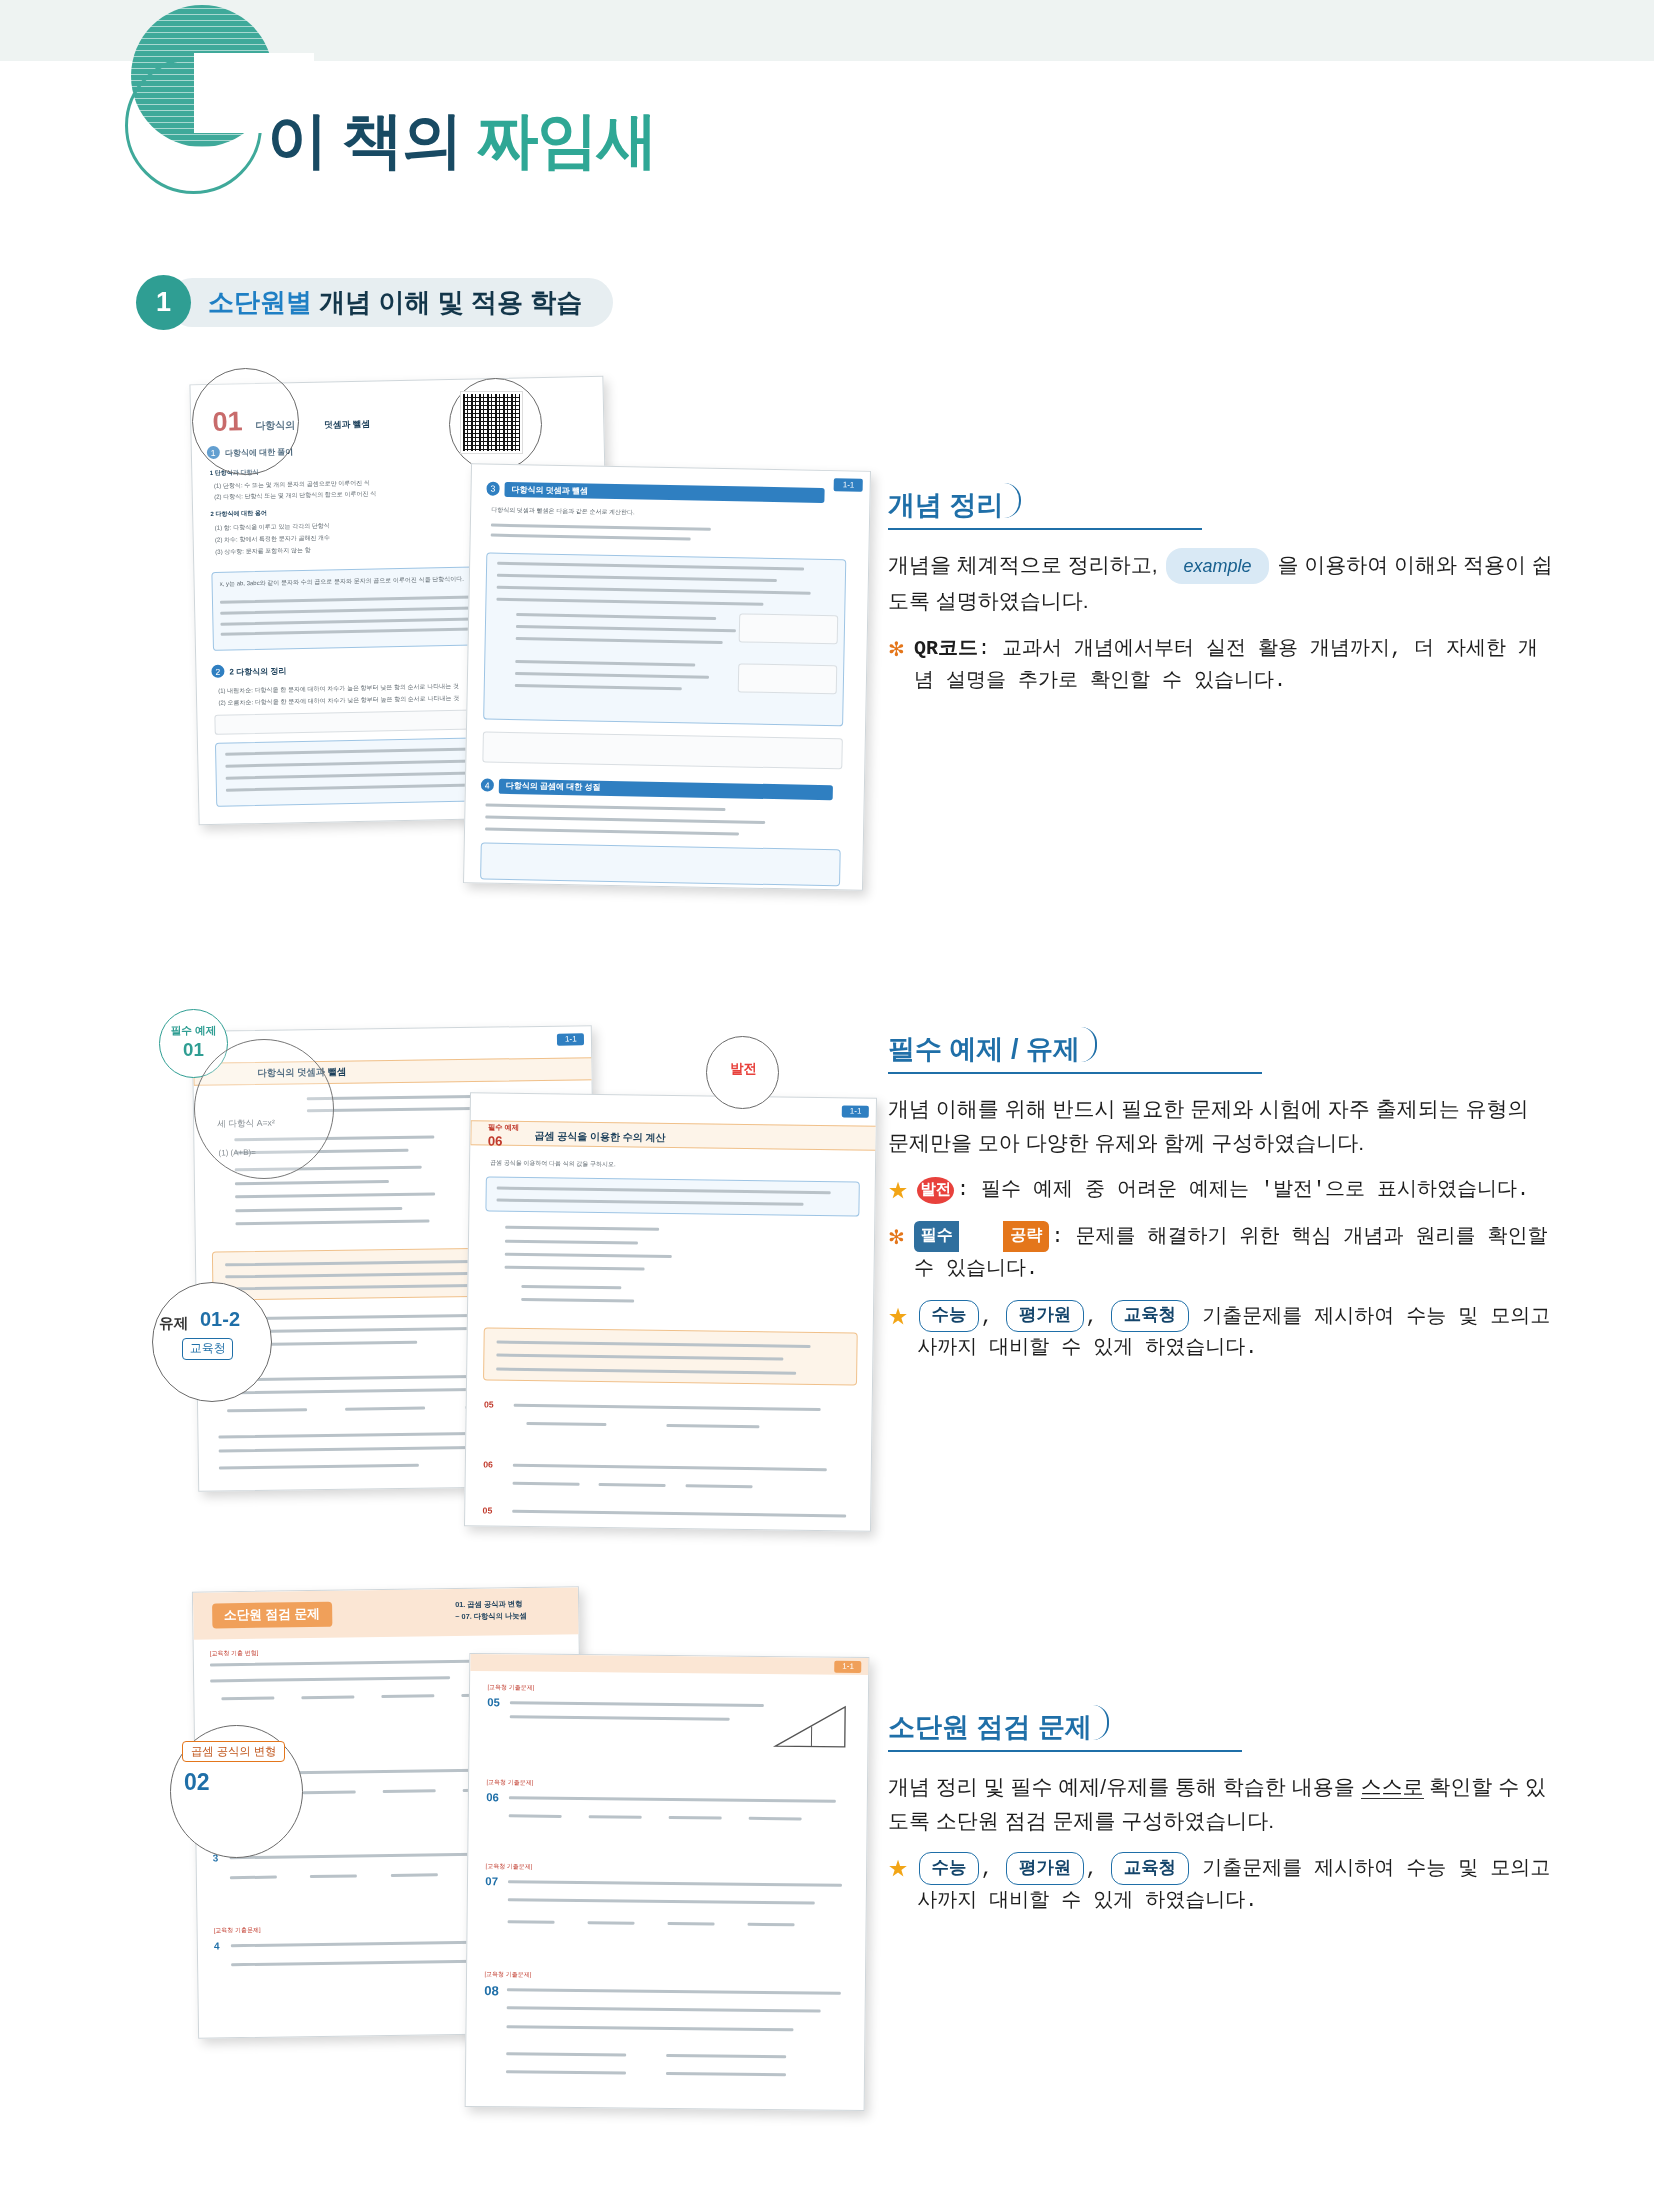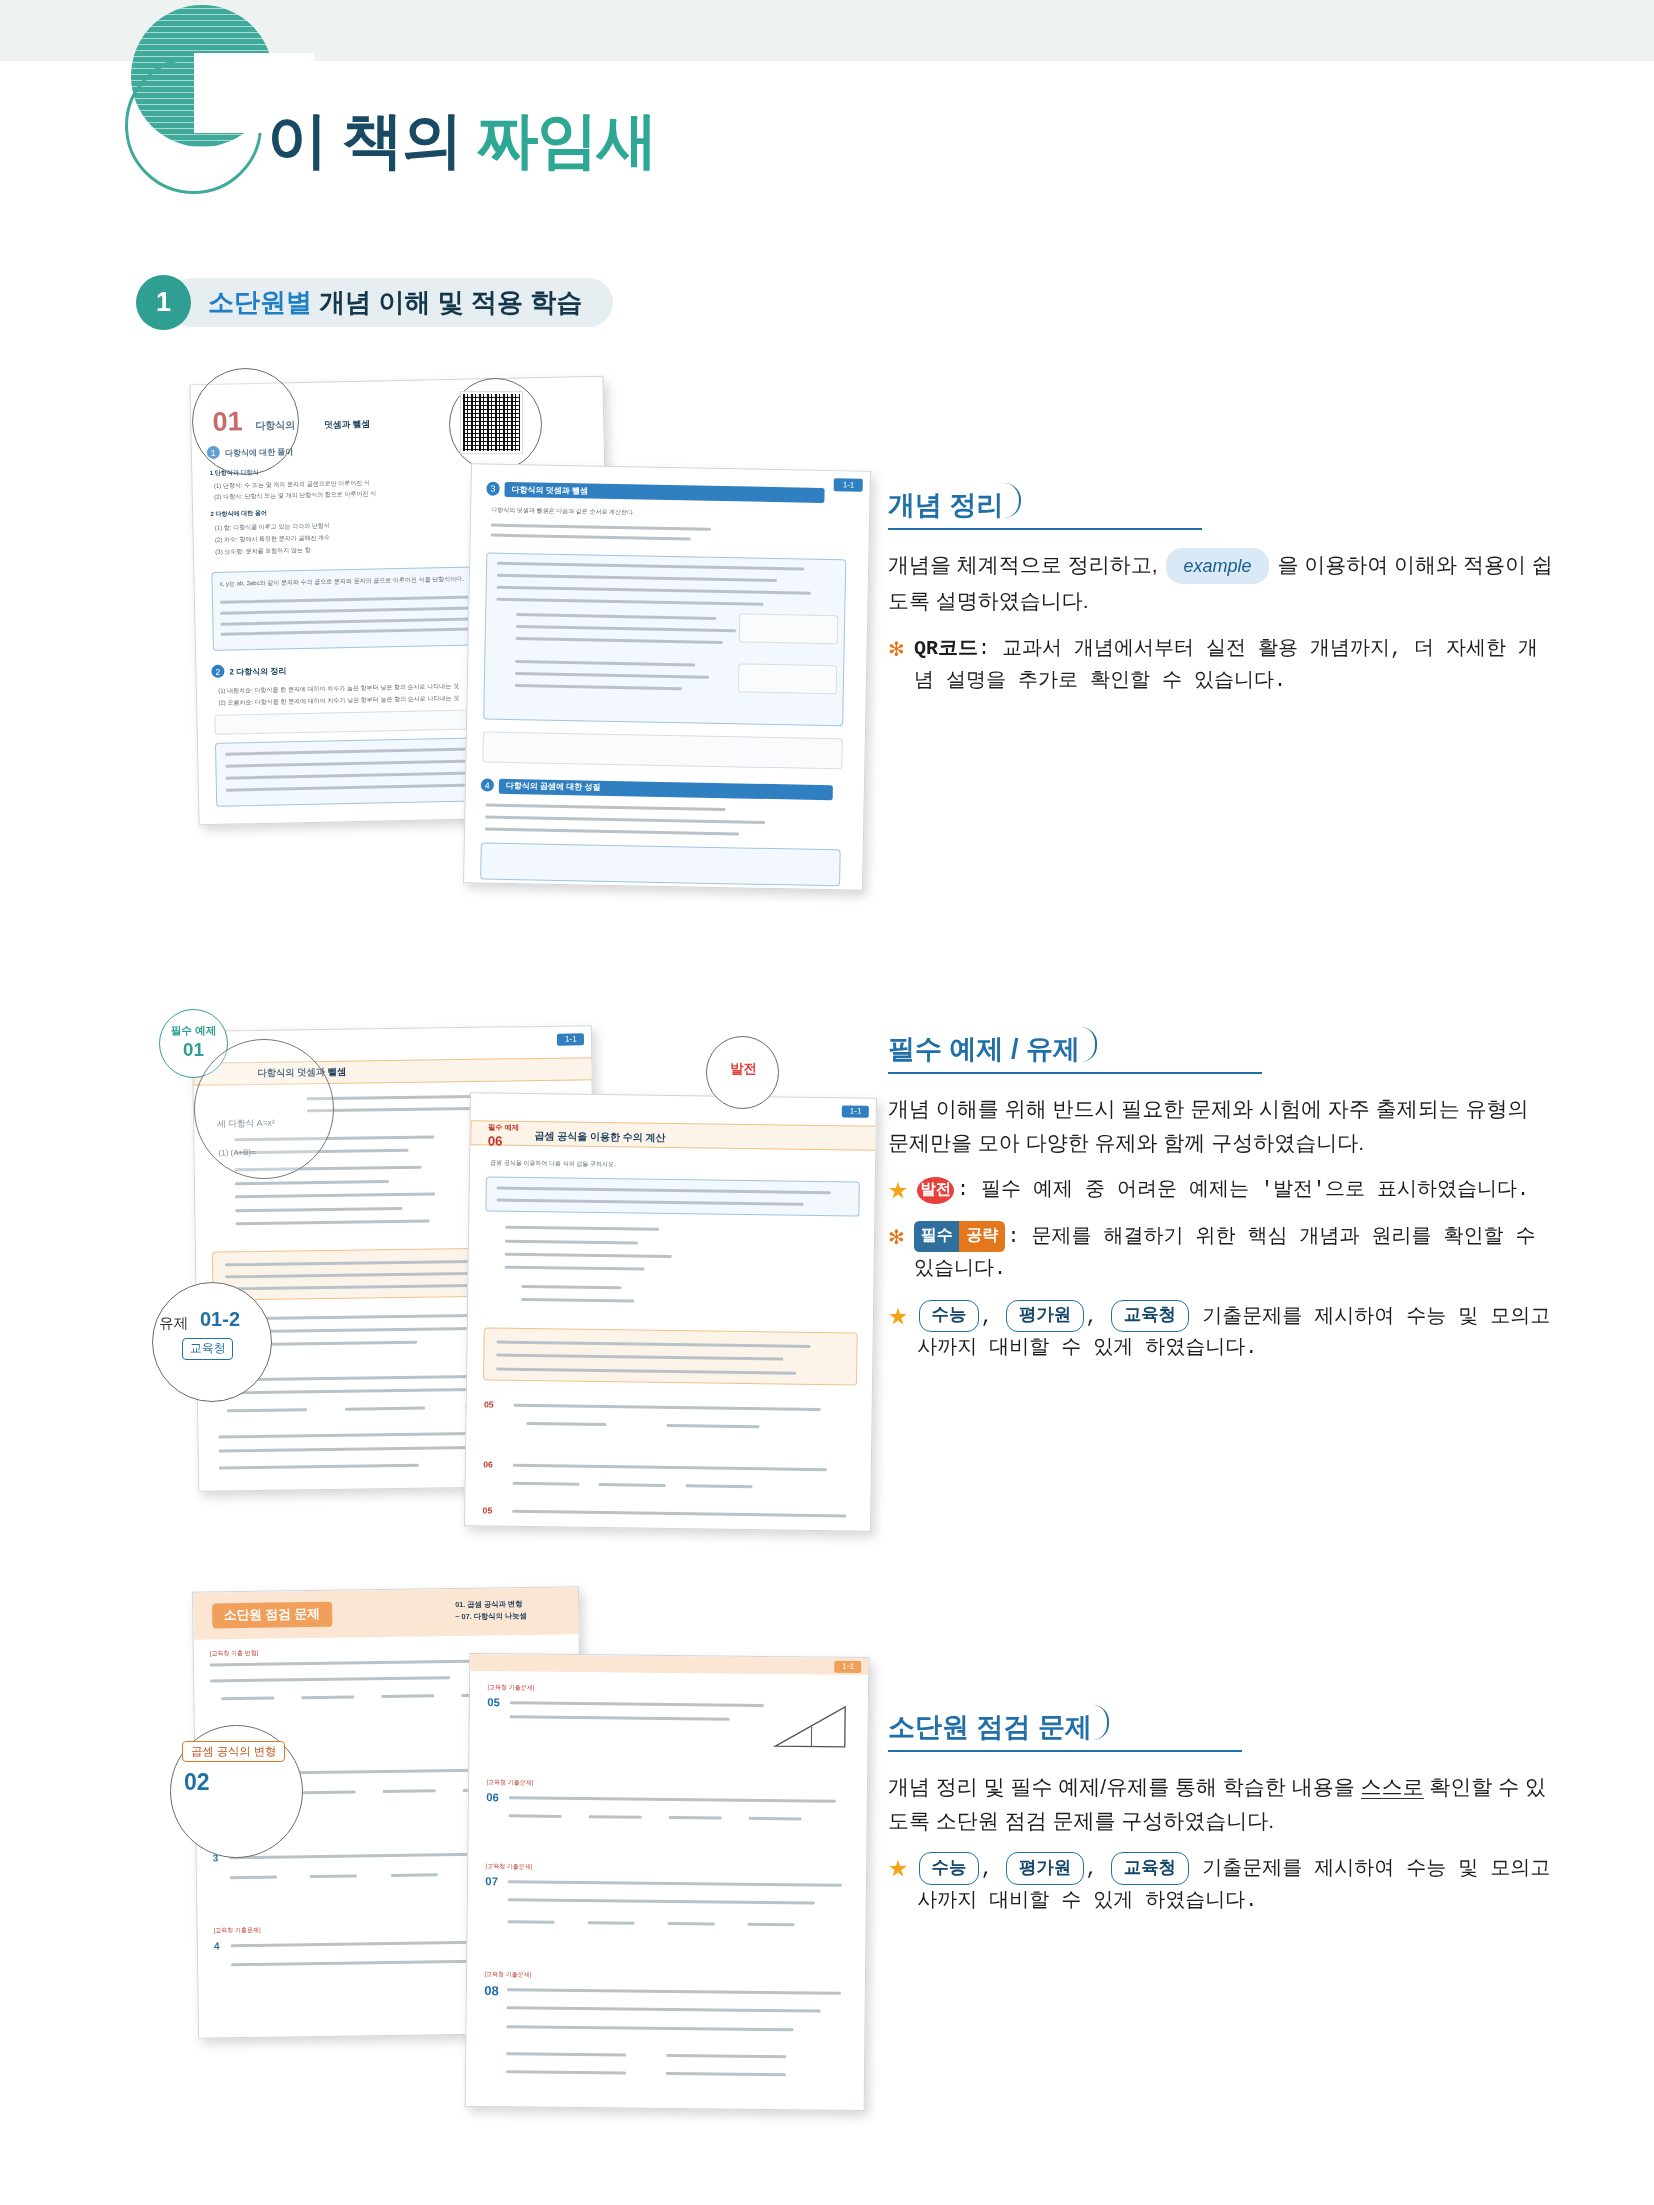--- a/index.html
+++ b/index.html
@@ -106,21 +106,21 @@
     width:37px; height:27px; line-height:27px; text-align:center;
     font-size:15.4px; font-weight:700; vertical-align:middle;
     position:relative; margin-right:2.7px;
   }
   .chip-pill-orange {
     display:inline-block; vertical-align:middle; margin-right:2.7px;
     font-size:16px; font-weight:700; color:#fff;
     border-radius:5.3px; overflow:hidden; white-space:nowrap;
   }
   .chip-pill-orange .a { background:#2f6f9e; padding:2.7px 6.7px; display:inline-block;}
-  .chip-pill-orange .b { background:#e4761b; padding:2.7px 6.7px; display:inline-block;}
+  .chip-pill-orange .b { background:#e4761b; padding:2.7px 6.7px; display:inline-block;margin-left:44px;}
   .underline-txt { border-bottom:1.3px solid #333; }
 
   
   .mock {
     position:absolute; background:#ffffff;
     border:0.7px solid #cfd6da;
     box-shadow: 4px 5.3px 10.7px rgba(0,0,0,.16);
     overflow:hidden;
   }
   .mock .line { position:absolute; background:#b9c2c8; height:2.7px; border-radius:1.3px; }
@@ -308,21 +308,21 @@
   <div class="line" style="left:20px; top:418px; width:307px;"></div>
   <div class="line" style="left:20px; top:435px; width:200px;"></div>
 </div>
 
 <div class="zoom-ring teal" style="left:159px; top:1009px; width:69px; height:69px; background:#ffffff;"></div>
 <div style="position:absolute; left:168px; top:1024px; width:51px; text-align:center; font-size:10.7px; color:#2f9e93; font-weight:700;">필수 예제</div>
 <div style="position:absolute; left:168px; top:1039px; width:51px; text-align:center; font-size:18.7px; color:#2f9e93; font-weight:800;">01</div>
 <div class="zoom-ring" style="left:194px; top:1039px; width:140px; height:140px; border-color:#777;"></div>
 
 <div class="zoom-ring" style="left:152px; top:1282px; width:120px; height:120px; background:#ffffff;"></div>
-<div style="position:absolute; left:159px; top:1314px; font-size:14.7px; color:#333; font-weight:400;">유제</div>
+<div style="position:absolute; left:159px; top:1314px; font-size:14.7px; color:#333; font-weight:700;">유제</div>
 <div style="position:absolute; left:200px; top:1308px; font-size:20px; color:#1f6fa8; font-weight:700;">01-2</div>
 <div style="position:absolute; left:182px; top:1338px; border:1.3px solid #1f6fa8; border-radius:4px; padding:1.3px 6.7px; font-size:12px; color:#1f6fa8; background:#fff;">교육청</div>
 
 <div class="mock" style="left:467px; top:1095px; width:407px; height:434px; transform:rotate(0.8deg);">
   <div class="tab" style="right:6.7px; top:6.7px; width:27px; height:12px;">1-1</div>
   <div class="orange-box" style="left:0px; top:27px; width:407px; height:25px; border-radius:0;"></div>
   <div class="tiny" style="left:17.4px; top:29px; font-size:7.3px; color:#c0392b; font-weight:700;">필수 예제</div>
   <div class="tiny" style="left:17.4px; top:39px; font-size:13.3px; color:#c0392b; font-weight:800;">06</div>
   <div class="tiny b" style="left:64px; top:35px; font-size:10px;">곱셈 공식을 이용한 수의 계산</div>
 

